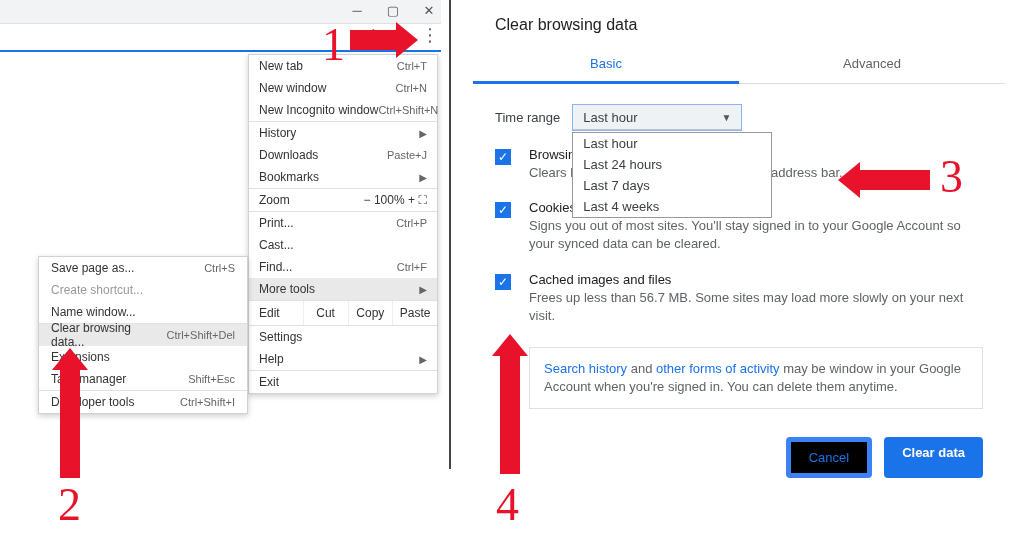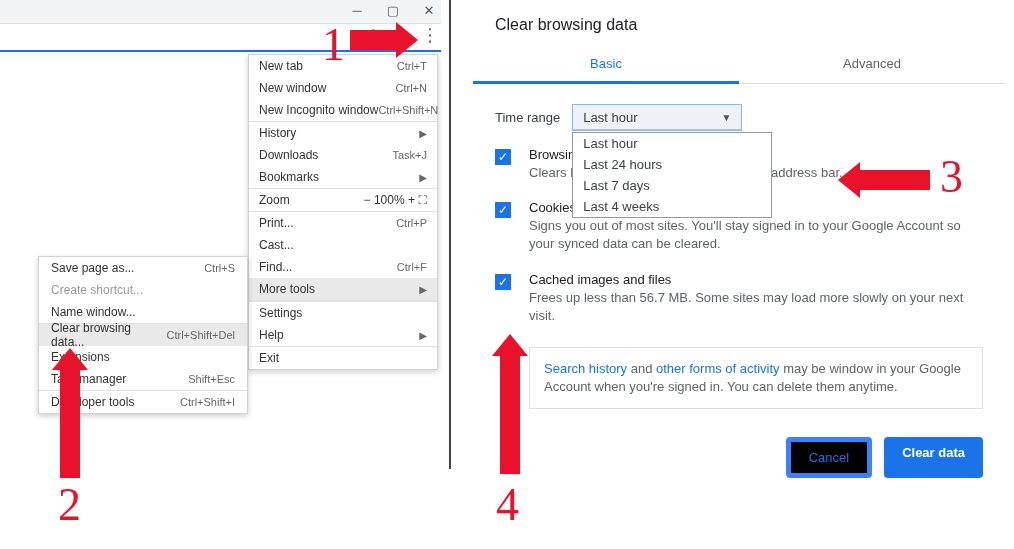--- a/index.html
+++ b/index.html
@@ -120,21 +120,21 @@
           <span>New Incognito window</span>
           <span class="menu-shortcut">Ctrl+Shift+N</span>
         </div>
         <div class="menu-hr"></div>
         <div class="menu-row">
           <span>History</span>
           <span class="menu-arrow">▶</span>
         </div>
         <div class="menu-row">
           <span>Downloads</span>
-          <span class="menu-shortcut">Task+J</span>
+          <span class="menu-shortcut">Paste+J</span>
         </div>
         <div class="menu-row">
           <span>Bookmarks</span>
           <span class="menu-arrow">▶</span>
         </div>
         <div class="menu-hr"></div>
         <div class="zoom-row">
            <span class="zlabel">Zoom</span>
            <span class="zbtn">−</span>
            <span>100%</span>
@@ -151,20 +151,26 @@
         </div>
         <div class="menu-row">
           <span>Find...</span>
           <span class="menu-shortcut">Ctrl+F</span>
         </div>
         <div class="menu-row hl">
           <span>More tools</span>
           <span class="menu-arrow">▶</span>
         </div>
         <div class="menu-hr"></div>
+        <div class="edit-row">
+          <div>Edit</div>
+          <div>Cut</div>
+          <div>Copy</div>
+          <div>Paste</div>
+        </div>
         <div class="menu-hr"></div>
         <div class="menu-row">
           <span>Settings</span>
         </div>
         <div class="menu-row">
           <span>Help</span>
           <span class="menu-arrow">▶</span>
         </div>
         <div class="menu-hr"></div>
         <div class="menu-row">

